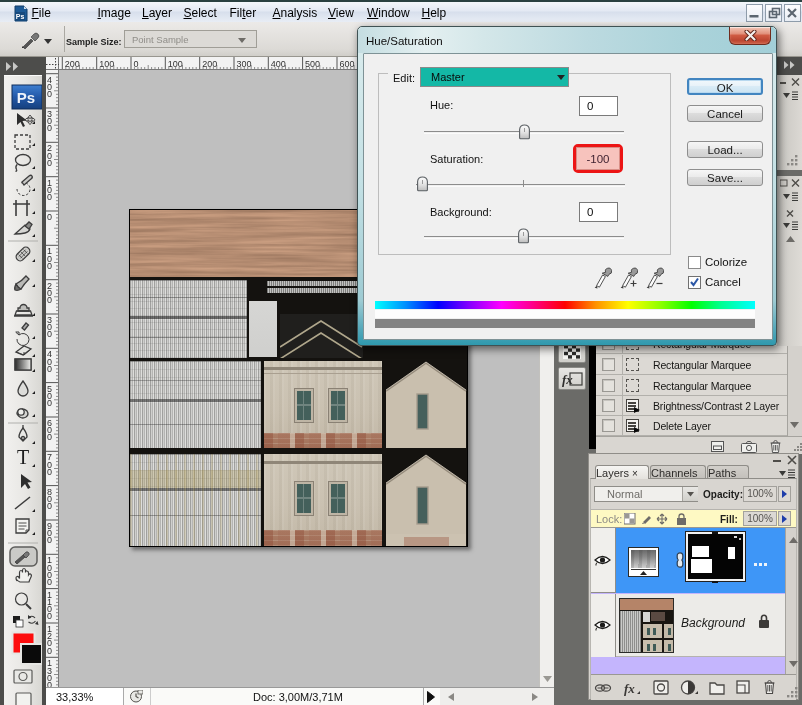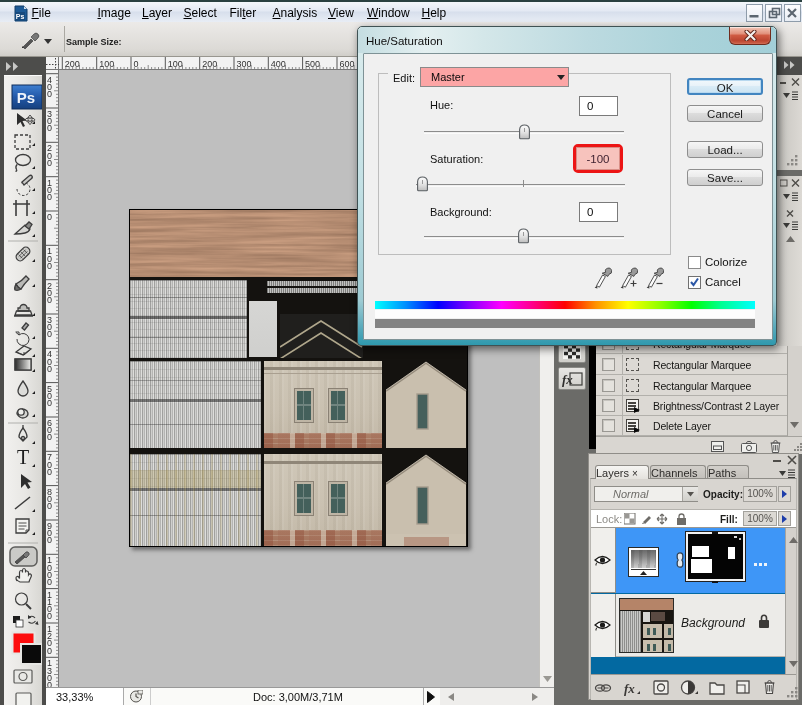--- a/index.html
+++ b/index.html
@@ -80,20 +80,26 @@
     <svg class="abs" style="left:20px;top:8px;" width="22" height="20" viewBox="0 0 22 20">
       <path d="M3 17 l8 -8 l2 2 l-8 8 z" fill="#555" stroke="#333" stroke-width="0.6"></path>
       <path d="M11 7 l4 4 l3 -3 a2.4 2.4 0 0 0 -4 -4 z" fill="#777" stroke="#333" stroke-width="0.6"></path>
       <path d="M2 18 l2 0 l-2 -2 z" fill="#333"></path>
     </svg>
     <svg class="abs" style="left:44px;top:17px;" width="9" height="6" viewBox="0 0 9 6">
         <path d="M0 0 h8 l-4 5 z" fill="#333"></path>
       </svg>
     <div class="abs" style="left:64px;top:4px;width:1px;height:26px;background:#aaa8a2;"></div>
     <div class="abs" style="left:66px;top:15px;font-size:9px;font-weight:bold;color:#222;">Sample Size:</div>
+    <div class="abs" style="left:124px;top:8px;width:133px;height:18px;background:#dcdad6;border:1px solid #a09e97;">
+      <div class="abs" style="left:7px;top:3px;font-size:9.5px;color:#908e89;">Point Sample</div>
+      <svg class="abs" style="left:113px;top:7px;" width="9" height="6" viewBox="0 0 9 6">
+          <path d="M0 0 h8 l-4 5 z" fill="#6e6c67"></path>
+        </svg>
+    </div>
   </div>
 
   <div class="abs" id="toolbar" style="left:0;top:57px;width:46px;height:648px;background:#4d4d4b;">
     <svg class="abs" style="left:5px;top:5px;" width="16" height="10" viewBox="0 0 16 10">
       <path d="M1 0 l5 4.5 l-5 4.5 z" fill="#c8c8c6"></path>
         <path d="M8 0 l5 4.5 l-5 4.5 z" fill="#c8c8c6"></path>
     </svg>
     <div class="abs" id="toolstrip" style="left:4px;top:18px;width:38px;height:630px;
       background:linear-gradient(90deg,#f2f1ef 0%,#e8e7e4 55%,#d8d7d3 100%);
       border-top:1px solid #fbfbfa;">
@@ -460,36 +466,36 @@
       <div class="abs tab" style="left:61px;top:11px;width:56px;">Channels</div>
       <div class="abs tab" style="left:118px;top:11px;width:42px;">Paths</div>
       <svg width="16" height="10" style="position:absolute;left:190px;top:15px;">
           <path d="M0 2 h7 l-3.5 5 z" fill="#3a3a38"></path>
           <path d="M9 1 h7 M9 3.5 h7 M9 6 h7 M9 8.5 h7" stroke="#3a3a38" stroke-width="1.2"></path>
         </svg>
 
       <div class="abs" style="left:1px;top:24px;width:207px;height:221px;background:#d8d5d0;border:1px solid #b8b6b1;border-top:1px solid #8f8d88;">
 
         <div class="abs" style="left:3px;top:7px;width:104px;height:16px;background:#f0efec;border:1px solid #8f8d88;">
-          <div class="abs" style="left:18px;top:1px;font-size:11px;color:#6e6c68;font-style:italic;">Normal</div>
+          <div class="abs" style="left:12px;top:1px;font-size:11px;color:#6e6c68;">Normal</div>
           <div class="abs" style="left:87px;top:0;width:16px;height:14px;border-left:1px solid #a5a39e;background:linear-gradient(180deg,#e8e7e4,#d0cfca);">
             <svg width="8" height="5" style="position:absolute;left:4px;top:5px;">
                 <path d="M0 0 h7 l-3.5 4.5 z" fill="#55534f"></path>
               </svg>
           </div>
         </div>
         <div class="abs" style="left:112px;top:10px;font-size:10px;font-weight:bold;color:#1d1d1b;">Opacity:</div>
         <div class="abs" style="left:152px;top:7px;width:34px;height:16px;background:#dcd9d4;border:1px solid #a3a19c;font-size:10px;color:#55534f;text-align:center;line-height:14px;">100%</div>
         <div class="abs" style="left:187px;top:7px;width:13px;height:16px;background:#dcd9d4;border:1px solid #a3a19c;">
           <svg width="6" height="8" style="position:absolute;left:3px;top:3px;">
               <path d="M0 0 l5 4 l-5 4 z" fill="#1d3daa"></path>
             </svg>
         </div>
 
-        <div class="abs" style="left:0;top:30px;width:205px;height:19px;border-top:1px solid #b5b3ae;border-bottom:1px solid #9a9893;background:#ffffff;">
+        <div class="abs" style="left:0;top:30px;width:205px;height:19px;border-top:1px solid #b5b3ae;border-bottom:1px solid #9a9893;background:#fef9c3;">
           <div class="abs" style="left:5px;top:3px;font-size:11px;color:#8d8b86;">Lock:</div>
           <svg width="62" height="13" style="position:absolute;left:33px;top:3px;">
             <g fill="#9a9894">
                 <rect x="0" y="0" width="11" height="11" fill="#fff" stroke="#6e6c68"></rect>
                 <rect x="0.5" y="0.5" width="5" height="5"></rect>
                 <rect x="5.5" y="5.5" width="5" height="5"></rect>
               </g>
             <path d="M19 9 l6 -6 l2 2 l-6 6 z M18 11 l2 0 l-1 -1.5 z" fill="#6e6c68"></path>
             <path d="M38 1 v10 M33 6 h10 M38 1 l-2 2 M38 1 l2 2 M38 11 l-2 -2 M38 11 l2 -2 M33 6 l2 -2 M33 6 l2 2 M43 6 l-2 -2 M43 6 l-2 2" stroke="#6e6c68" stroke-width="1.1" fill="none"></path>
             <rect x="53" y="5" width="9" height="7" fill="#6e6c68"></rect>
@@ -497,21 +503,21 @@
           </svg>
           <div class="abs" style="left:129px;top:4px;font-size:10px;font-weight:bold;color:#1d1d1b;">Fill:</div>
           <div class="abs" style="left:152px;top:1px;width:34px;height:15px;background:#dcd9d4;border:1px solid #a3a19c;font-size:10px;color:#55534f;text-align:center;line-height:13px;">100%</div>
           <div class="abs" style="left:187px;top:1px;width:13px;height:15px;background:#dcd9d4;border:1px solid #a3a19c;">
             <svg width="6" height="8" style="position:absolute;left:3px;top:3px;">
                 <path d="M0 0 l5 4 l-5 4 z" fill="#1d3daa"></path>
               </svg>
           </div>
         </div>
 
-        <div class="abs" style="left:0;top:49px;width:205px;height:146px;background:#0369a1;padding-left:35px;">
+        <div class="abs" style="left:0;top:49px;width:205px;height:146px;background:#c4b5fd;padding-left:35px;">
 
           <div class="abs" style="left:0;top:0;width:194px;height:65px;background:#3e96f7;">
             <div class="abs" style="left:0;top:0;width:25px;height:65px;background:#f0efec;border-right:1px solid #8f8d88;border-bottom:1px solid #8f8d88;">
               <svg width="17" height="12" style="position:absolute;left:3px;top:26px;" viewBox="0 0 17 12">
                 <path d="M1 6 q7.5 -7 15 0 q-7.5 7 -15 0 z" fill="#fff" stroke="#1c1c1a" stroke-width="1.2"></path>
                 <circle cx="8.5" cy="6" r="2.6" fill="#1c1c1a"></circle>
                 <path d="M3 8.5 q-1.5 1.5 -1 3" stroke="#1c1c1a" fill="none"></path>
               </svg>
             </div>
             <div class="abs" style="left:37px;top:19px;width:31px;height:30px;background:#fff;border:1px solid #2a2a28;">
@@ -709,21 +715,21 @@
         <path d="M2.5 1.5 L10.5 9.5 M10.5 1.5 L2.5 9.5" stroke="#f4f0ee" stroke-width="2.2" stroke-linecap="round"></path>
       </svg>
     </div>
 
     <div class="abs" id="dlgc" style="left:5px;top:26px;width:410px;height:287px;background:#f0f0f0;border:1px solid #7e9296;border-radius:1px;">
 
       <div class="abs" style="left:14px;top:19px;width:293px;height:182px;border:1px solid #bdbdbd;"></div>
       <div class="abs" style="left:24px;top:13px;width:36px;height:20px;background:#f0f0f0;"></div>
       <div class="abs" style="left:29px;top:18px;font-size:11px;color:#111;">Edit:</div>
 
-      <div class="abs" style="left:56px;top:13px;width:149px;height:20px;background:#fca5a5;border:1px solid #8a8a8a;">
+      <div class="abs" style="left:56px;top:13px;width:149px;height:20px;background:#14b8a6;border:1px solid #8a8a8a;">
         <div class="abs" style="left:10px;top:3px;font-size:11px;color:#0a0a0a;">Master</div>
         <svg width="9" height="6" style="position:absolute;left:136px;top:7px;">
             <path d="M0 0 h8 l-4 5 z" fill="#222"></path>
           </svg>
       </div>
 
       <div class="abs" style="left:66px;top:45px;font-size:11px;color:#111;">Hue:</div>
       <div class="abs dinput" style="left:215px;top:42px;">0</div>
       <div class="abs strack" style="left:60px;top:77px;width:200px;"></div>
       <svg class="thumb" style="left:154px;top:70px;" width="13" height="16" viewBox="0 0 13 16">

